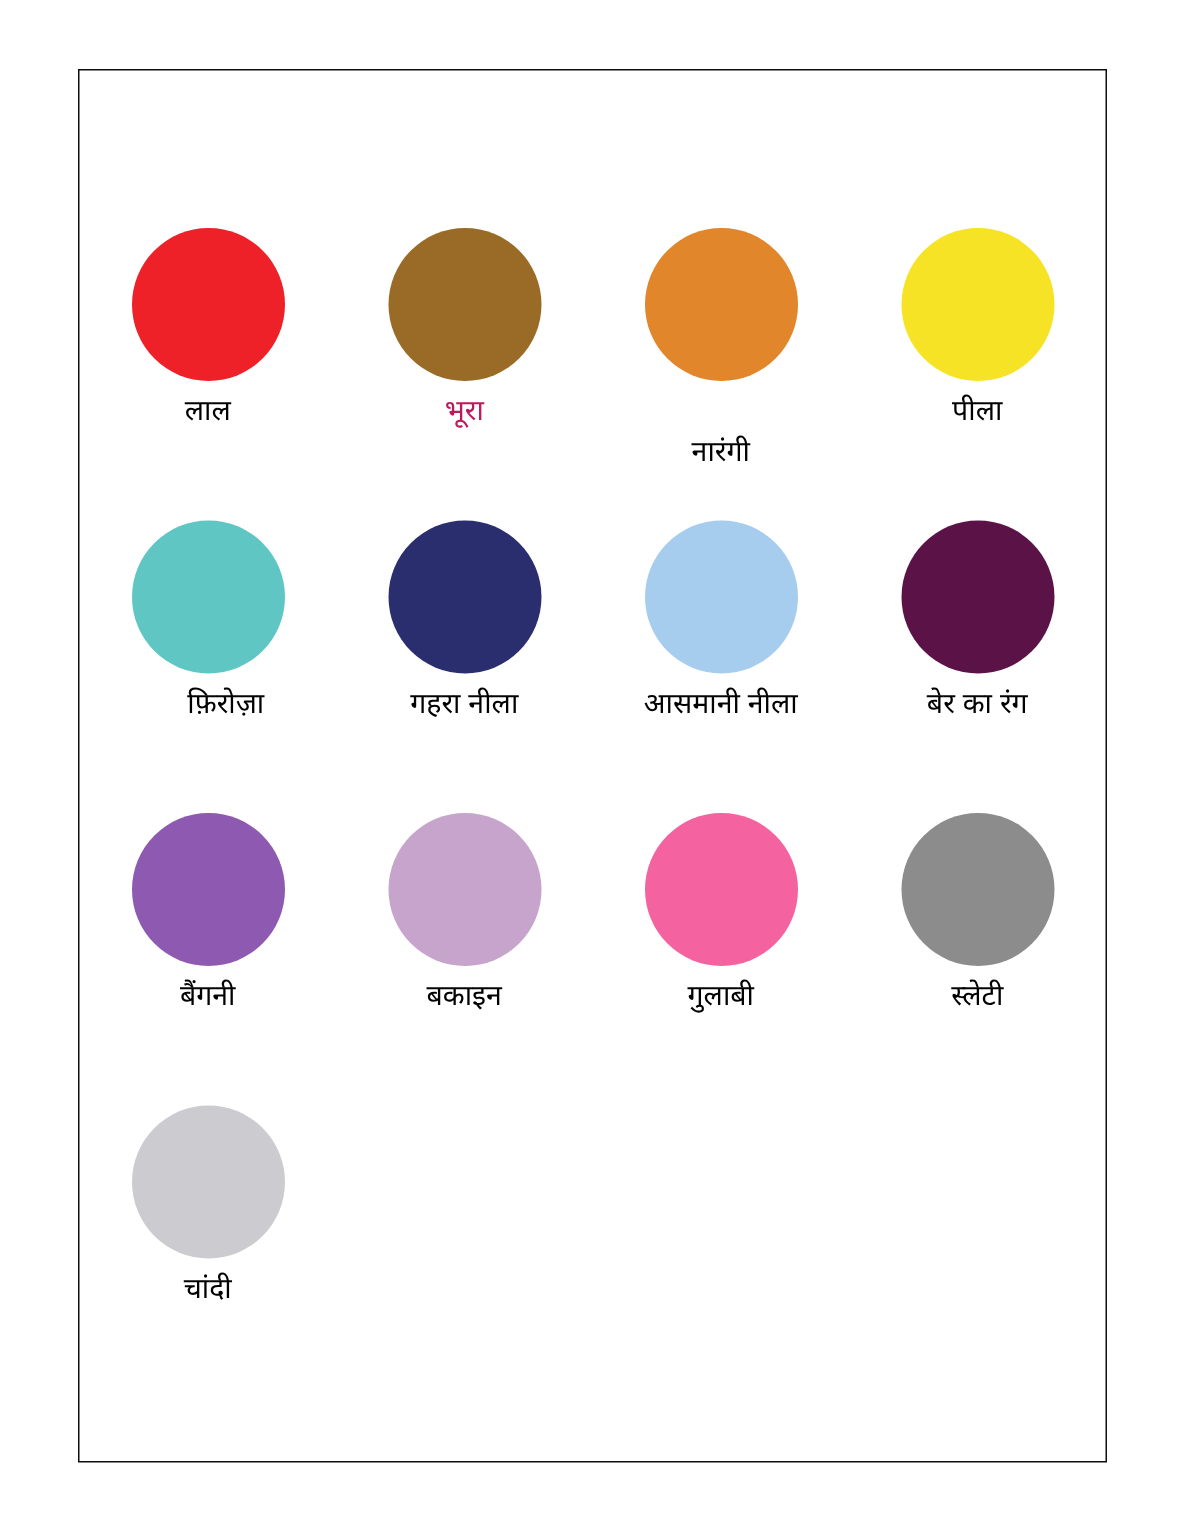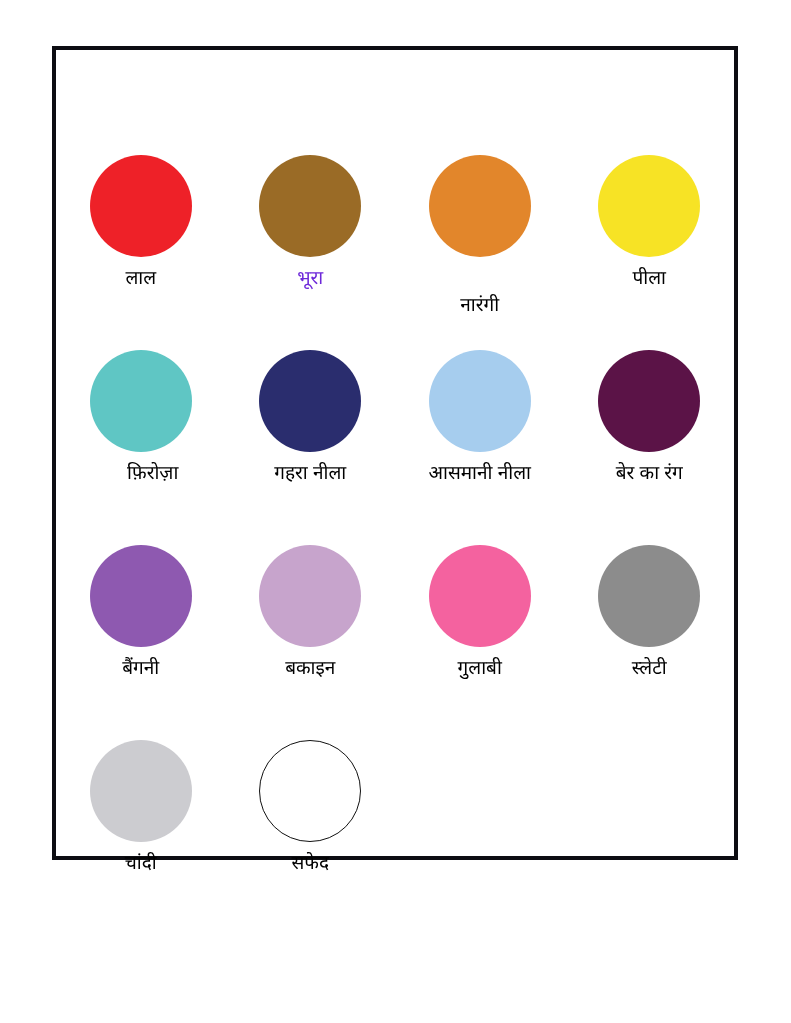--- a/index.html
+++ b/index.html
@@ -13,22 +13,22 @@
     height: 1023px;
     font-family: "Liberation Sans", "DejaVu Sans", sans-serif;
     overflow: hidden;
   }
 
   .page-frame {
     position: absolute;
     left: 52px;
     top: 46px;
     width: 686px;
-    height: 814px;
-    border: 4px solid #4c1d95;
+    height: 929px;
+    border: 1px solid #4c1d95;
     box-sizing: border-box;
     background: #ffffff;
   }
 
   .grid {
     position: absolute;
     left: 0;
     top: 0;
     width: 100%;
     height: 100%;
@@ -69,21 +69,21 @@
   <div class="grid">
 
     <div class="spacer-row" style="grid-column: 1 / span 4;"></div>
 
     <div class="swatch-cell">
       <div class="swatch-circle" style="background: rgb(238, 33, 40); border: none;"></div>
       <div class="swatch-label" style="color: rgb(0, 0, 0);">लाल</div>
     </div>
     <div class="swatch-cell">
       <div class="swatch-circle" style="background: rgb(154, 107, 38); border: none;"></div>
-      <div class="swatch-label" style="color: #6d28d9;">भूरा</div>
+      <div class="swatch-label" style="color: #be185d;">भूरा</div>
     </div>
     <div class="swatch-cell">
       <div class="swatch-circle" style="background: rgb(226, 134, 43); border: none;"></div>
       <div class="swatch-label" style="color: rgb(0, 0, 0); margin-top: 36px;">नारंगी</div>
     </div>
     <div class="swatch-cell">
       <div class="swatch-circle" style="background: rgb(247, 227, 37); border: none;"></div>
       <div class="swatch-label" style="color: rgb(0, 0, 0);">पीला</div>
     </div>
 
@@ -118,19 +118,15 @@
     </div>
 
     <div class="swatch-cell">
       <div class="swatch-circle" style="background: rgb(140, 140, 140); border: none;"></div>
       <div class="swatch-label" style="color: rgb(0, 0, 0);">स्लेटी</div>
     </div>
     <div class="swatch-cell">
       <div class="swatch-circle" style="background: rgb(204, 204, 208); border: none;"></div>
       <div class="swatch-label" style="color: rgb(0, 0, 0);">चांदी</div>
     </div>
-    <div class="swatch-cell">
-      <div class="swatch-circle" style="background: rgb(255, 255, 255); border: 1.6px solid rgb(17, 17, 17);"></div>
-      <div class="swatch-label" style="color: rgb(0, 0, 0);">सफेद</div>
-    </div>
 
   </div>
 </div>
 
 </body></html>

